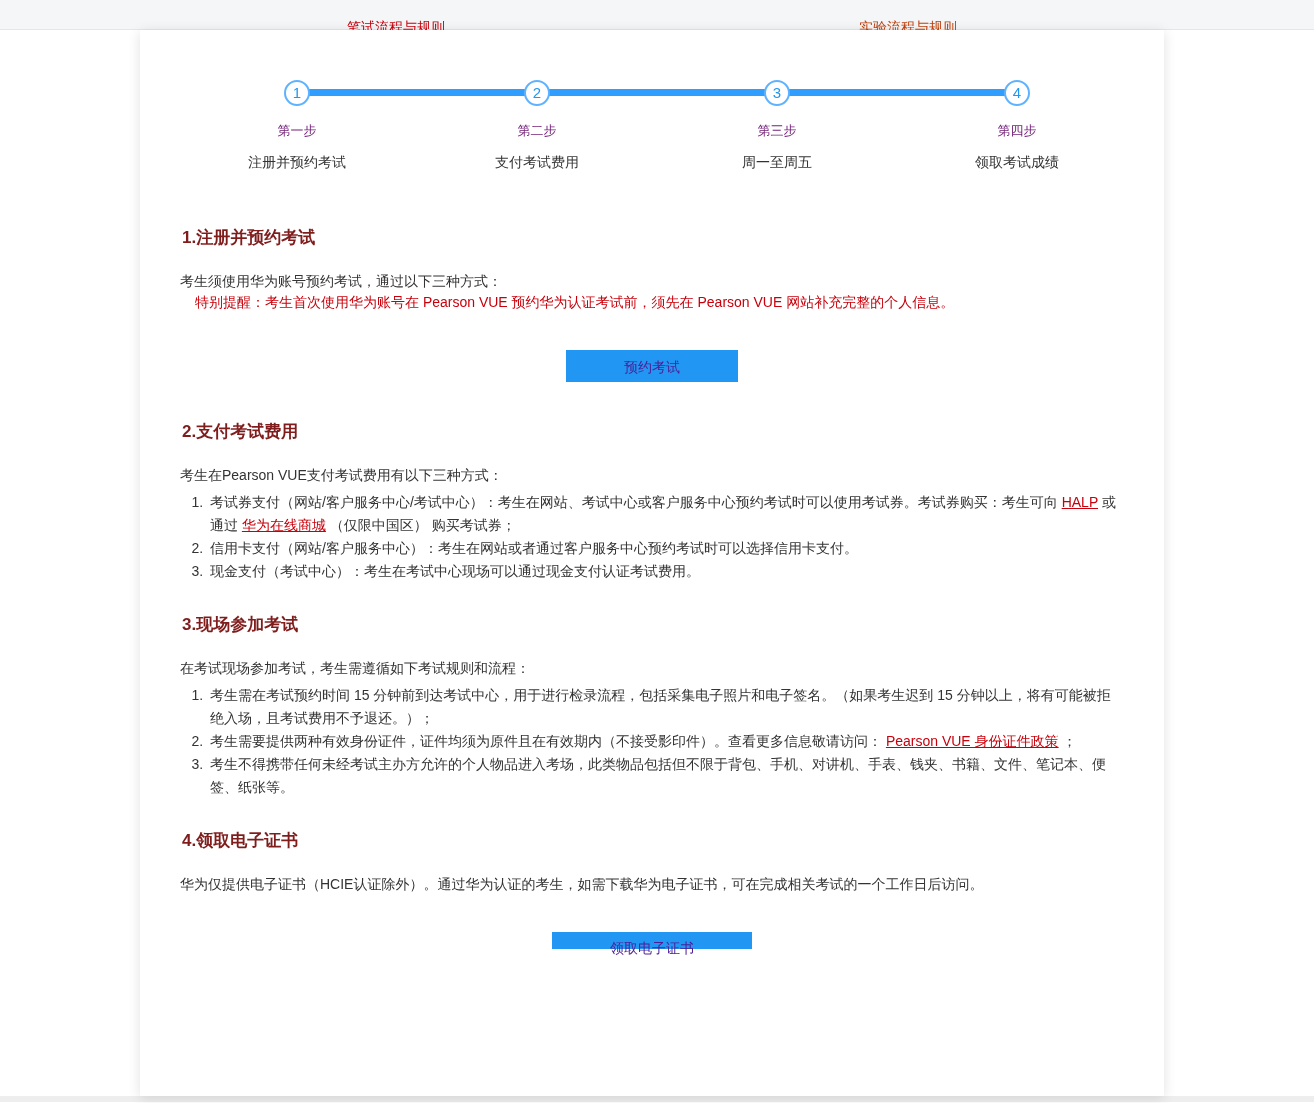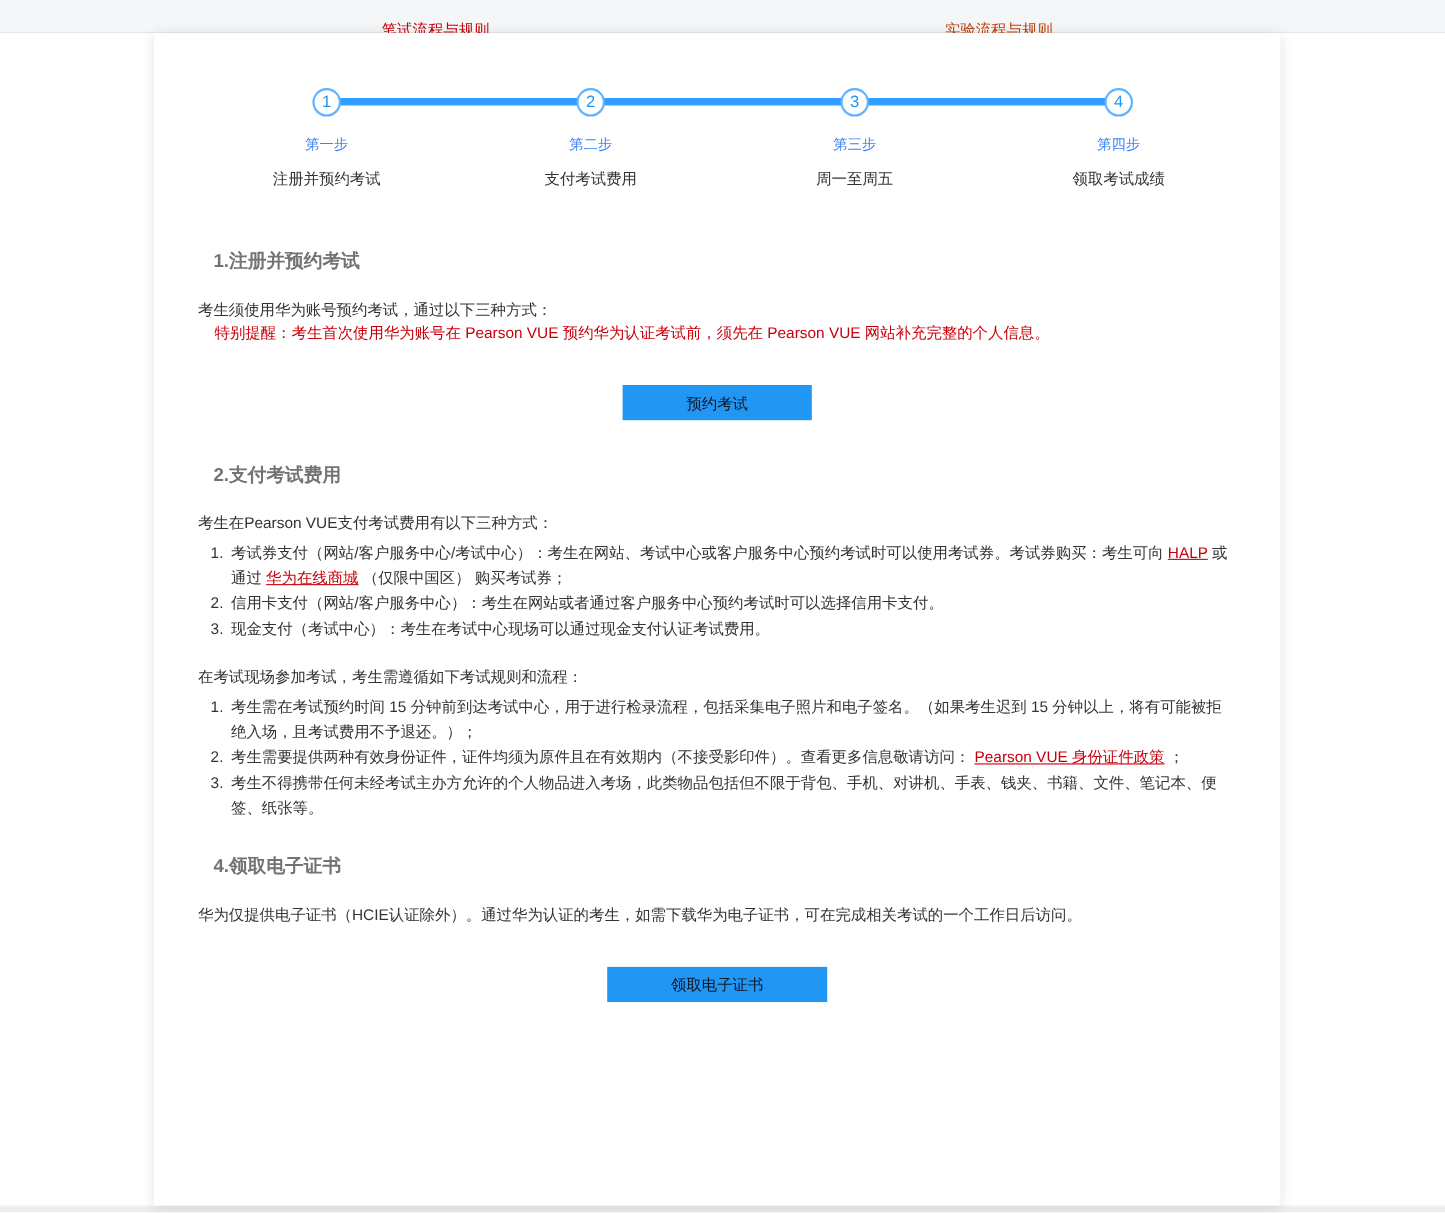--- a/index.html
+++ b/index.html
@@ -48,53 +48,53 @@
   }
   .steps { display: flex; position: relative; }
   .step { width: 240px; text-align: center; }
   .step-circle {
     position: relative; z-index: 2;
     width: 26px; height: 26px; margin: 0 auto;
     border: 2px solid #5fb2ff; border-radius: 50%;
     background: #ffffff;
     color: #2196f3; font-size: 15px; line-height: 22px;
   }
-  .step-label { margin-top: 16px; font-size: 13px; color: #3b82f6; }
+  .step-label { margin-top: 16px; font-size: 13px; color: #701a75; }
   .step-title { margin-top: 14px; font-size: 14px; color: #333333; }
 
   
   .content { padding: 0 40px; font-size: 14px; color: #333333; }
   .section-heading {
-    font-size: 17px; font-weight: 700; color: #737373;
-    margin: 14px;
+    font-size: 17px; font-weight: 700; color: #7f1d1d;
+    margin: 2px;
   }
   .heading-s1 { margin-top: 54px; }
   .heading-s2 { margin-top: 38px; }
   .heading-s3 { margin-top: 30px; }
   .heading-s4 { margin-top: 30px; }
   .intro { margin: 22px 0 0; line-height: 20px; }
   ol.rules {
     margin: 6px 0 0; padding-left: 27px;
     line-height: 23px; list-style: decimal;
   }
   ol.rules li { padding-left: 3px; }
   .reminder { margin: 0 0 0 15px; line-height: 23px; }
   .red-text { color: #c7000b; }
   a.blue-link { color: #2b7bd9; text-decoration: underline; cursor: pointer; }
   a.red-link  { color: #c7000b; text-decoration: underline; cursor: pointer; }
 
   .btn-row { text-align: center; }
   .btn {
     display: inline-block;
-    background: #2196f3; color: #0f172a;
+    background: #2196f3; color: #4c1d95;
     font-size: 14px; text-align: center;
     border: none; cursor: pointer;
   }
   .btn-reserve { margin-top: 36px; width: 172px; height: 32px; line-height: 32px; }
-  .btn-cert    { margin-top: 38px; width: 200px; height: 32px; line-height: 30px; }
+  .btn-cert    { margin-top: 38px; width: 200px; height: 17px; line-height: 30px; }
 </style>
 </head>
 <body>
 
 <div class="topbar">
   <div class="tab tab-active">笔试流程与规则</div>
   <div class="tab tab-inactive">实验流程与规则</div>
 </div>
 
 <div class="card">
@@ -135,20 +135,21 @@
     </div>
 
     <h2 class="section-heading heading-s2">2.支付考试费用</h2>
     <p class="intro">考生在Pearson VUE支付考试费用有以下三种方式：</p>
     <ol class="rules">
       <li><span>考试券支付（网站/客户服务中心/考试中心）：考生在网站、考试中心或客户服务中心预约考试时可以使用考试券。考试券购买：考生可向 </span><a class="red-link">HALP</a><span> 或通过 </span><a class="red-link">华为在线商城</a><span> （仅限中国区） 购买考试券；</span></li>
       <li>信用卡支付（网站/客户服务中心）：考生在网站或者通过客户服务中心预约考试时可以选择信用卡支付。</li>
       <li>现金支付（考试中心）：考生在考试中心现场可以通过现金支付认证考试费用。</li>
     </ol>
 
+    <h2 class="section-heading heading-s3">3.现场参加考试</h2>
     <p class="intro">在考试现场参加考试，考生需遵循如下考试规则和流程：</p>
     <ol class="rules">
       <li>考生需在考试预约时间 15 分钟前到达考试中心，用于进行检录流程，包括采集电子照片和电子签名。（如果考生迟到 15 分钟以上，将有可能被拒绝入场，且考试费用不予退还。）；</li>
       <li><span>考生需要提供两种有效身份证件，证件均须为原件且在有效期内（不接受影印件）。查看更多信息敬请访问： </span><a class="red-link">Pearson VUE 身份证件政策</a><span> ；</span></li>
       <li>考生不得携带任何未经考试主办方允许的个人物品进入考场，此类物品包括但不限于背包、手机、对讲机、手表、钱夹、书籍、文件、笔记本、便签、纸张等。</li>
     </ol>
 
     <h2 class="section-heading heading-s4">4.领取电子证书</h2>
     <p class="intro">华为仅提供电子证书（HCIE认证除外）。通过华为认证的考生，如需下载华为电子证书，可在完成相关考试的一个工作日后访问。</p>
     <div class="btn-row">

